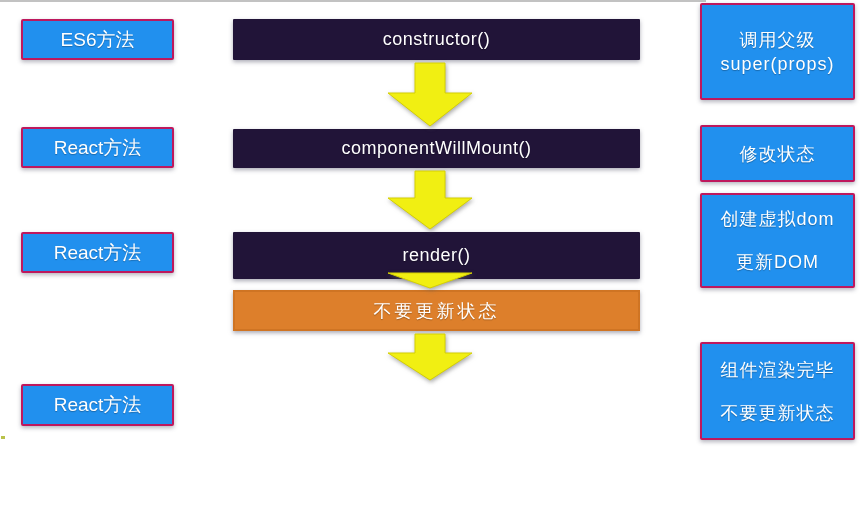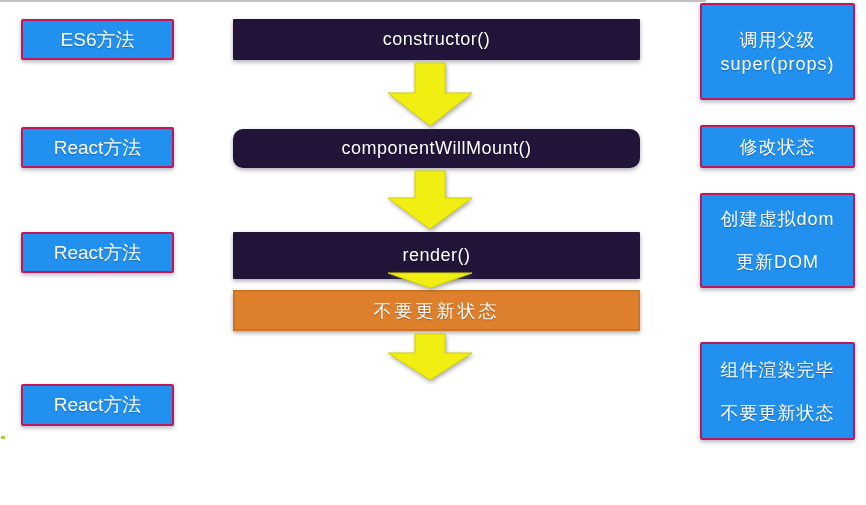--- a/index.html
+++ b/index.html
@@ -57,28 +57,28 @@
   }
   
   .lcol { left: 21px; width: 153px; font-size: 19px; }
   .l1 { top: 19px;  height: 41px; }
   .l2 { top: 127px; height: 41px; }
   .l3 { top: 232px; height: 41px; }
   .l4 { top: 384px; height: 42px; }
   
   .ccol { left: 233px; width: 407px; }
   .c1 { top: 19px;  height: 41px; }
-  .c2 { top: 129px; height: 39px; border-radius: 10px; }
+  .c2 { top: 129px; height: 39px; }
   .c3 { top: 232px; height: 47px; }
   .c4 { top: 290px; height: 41px; }
   .c5 { top: 385px; height: 43px; }
   
   .rcol { left: 700px; width: 155px; font-size: 18px; letter-spacing: 1px; }
   .r1 { top: 3px;   height: 97px; }
-  .r2 { top: 125px; height: 43px; }
+  .r2 { top: 125px; height: 57px; }
   .r3 { top: 193px; height: 95px; }
   .r4 { top: 333px; height: 98px; margin-top: 9px; }
   .line { line-height: 24px; }
   .gap  { margin-top: 19px; }
   
   .arrow {
     position: absolute;
     left: 387px;
     width: 86px;
     filter: drop-shadow(1px 2px 2px rgba(100,100,100,.55));

